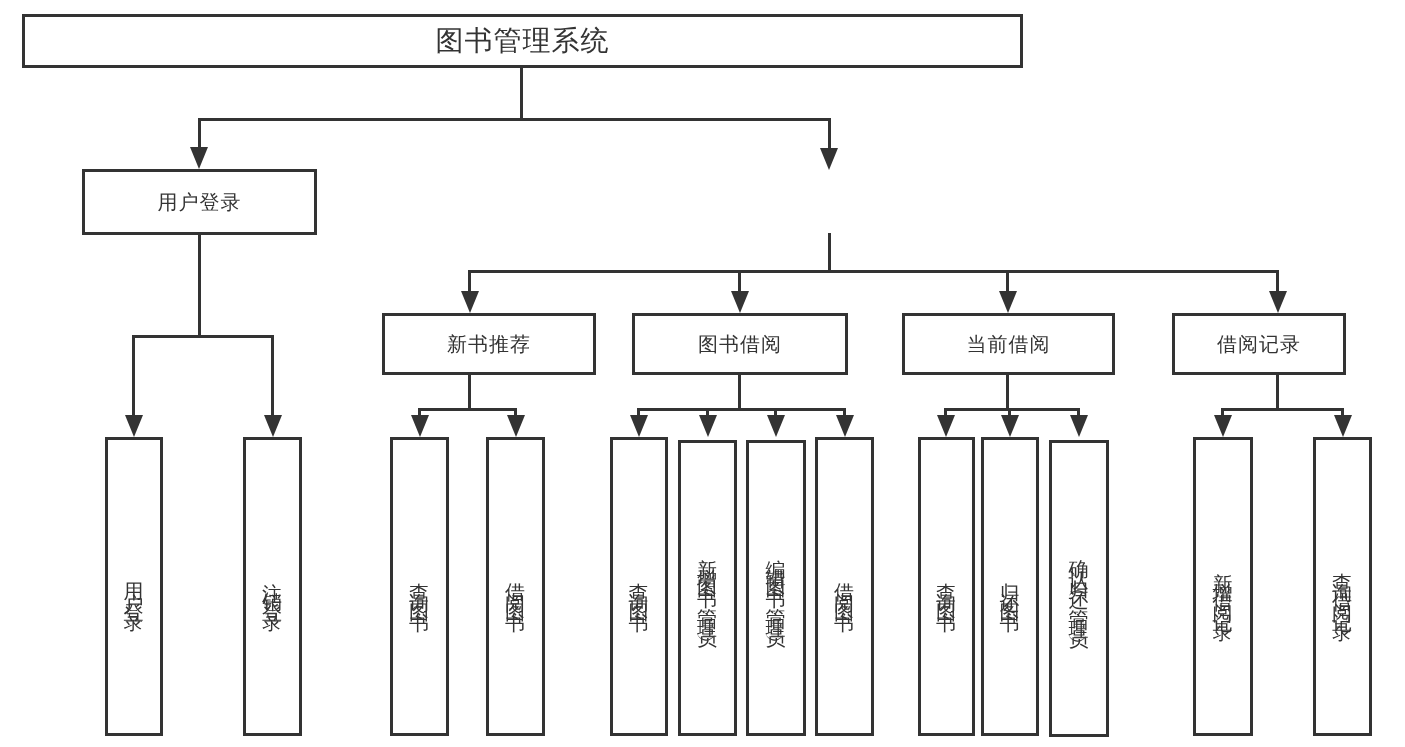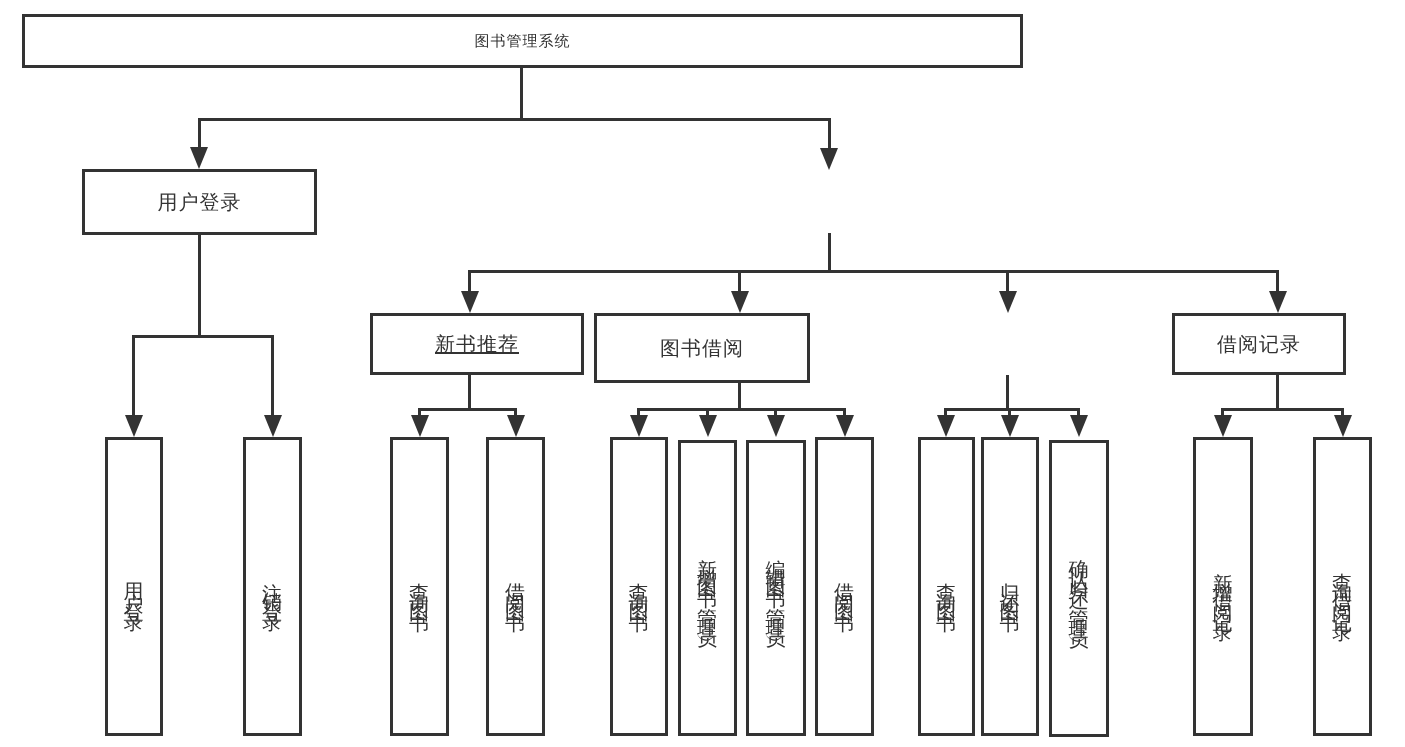--- a/index.html
+++ b/index.html
@@ -17,21 +17,21 @@
     background: #ffffff;
     border: 3px solid #333333;
     color: #333333;
     display: flex;
     align-items: center;
     justify-content: center;
     font-size: 20px;
     letter-spacing: 1px;
     z-index: 2;
   }
-  .node.root { font-size: 15px; }
+  .node.root { font-size: 28px; }
   .leaf {
     position: absolute;
     box-sizing: border-box;
     background: #ffffff;
     border: 3px solid #333333;
     color: #333333;
     display: flex;
     align-items: center;
     justify-content: center;
     z-index: 2;
@@ -99,22 +99,23 @@
   <div class="hline" style="left:468px; top:270px; width:811px;"></div>
   <div class="vline" style="left:468px; top:270px; height:24px;"></div>
   <div class="arrowhead" style="left:461px; top:291px;"></div>
   <div class="vline" style="left:738px; top:270px; height:24px;"></div>
   <div class="arrowhead" style="left:731px; top:291px;"></div>
   <div class="vline" style="left:1006px; top:270px; height:24px;"></div>
   <div class="arrowhead" style="left:999px; top:291px;"></div>
   <div class="vline" style="left:1276px; top:270px; height:24px;"></div>
   <div class="arrowhead" style="left:1269px; top:291px;"></div>
 
-  <div class="node" style="left:370px; top:313px; width:214px; height:62px;text-decoration:underline;">新书推荐</div>
-  <div class="node" style="left:594px; top:313px; width:216px; height:70px;text-align:right;">图书借阅</div>
+  <div class="node" style="left:382px; top:313px; width:214px; height:62px;">新书推荐</div>
+  <div class="node" style="left:632px; top:313px; width:216px; height:62px;text-align:right;">图书借阅</div>
+  <div class="node" style="left:902px; top:313px; width:213px; height:62px;">当前借阅</div>
   <div class="node" style="left:1172px; top:313px; width:174px; height:62px;">借阅记录</div>
 
   <div class="vline" style="left:468px; top:375px; height:36px;"></div>
   <div class="vline" style="left:738px; top:375px; height:36px;"></div>
   <div class="vline" style="left:1006px; top:375px; height:36px;"></div>
   <div class="vline" style="left:1276px; top:375px; height:36px;"></div>
 
   <div class="hline" style="left:418px; top:408px; width:99px;"></div>
   <div class="hline" style="left:637px; top:408px; width:209px;"></div>
   <div class="hline" style="left:944px; top:408px; width:136px;"></div>

